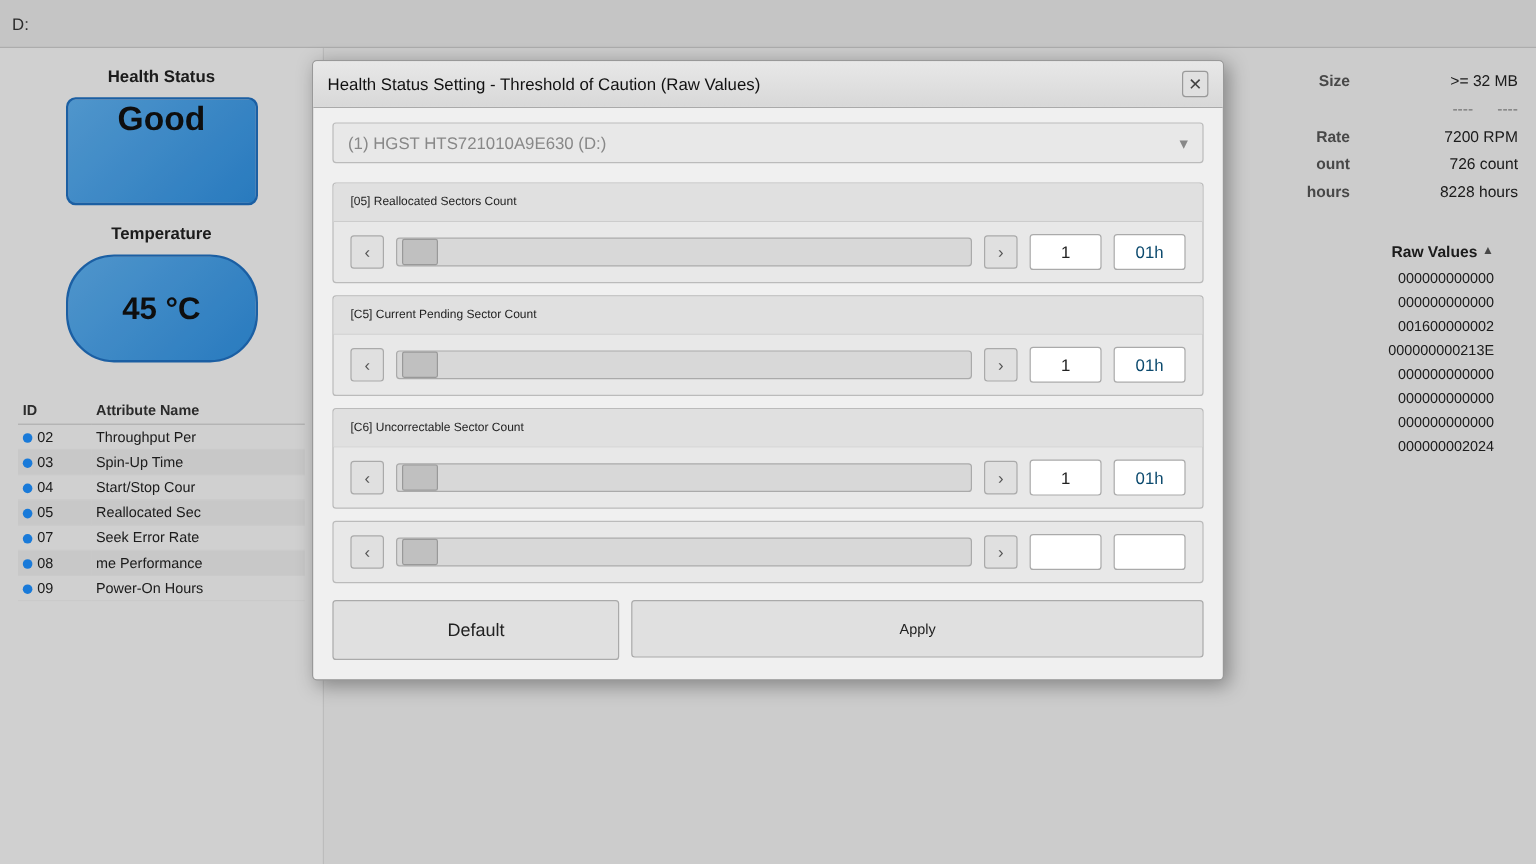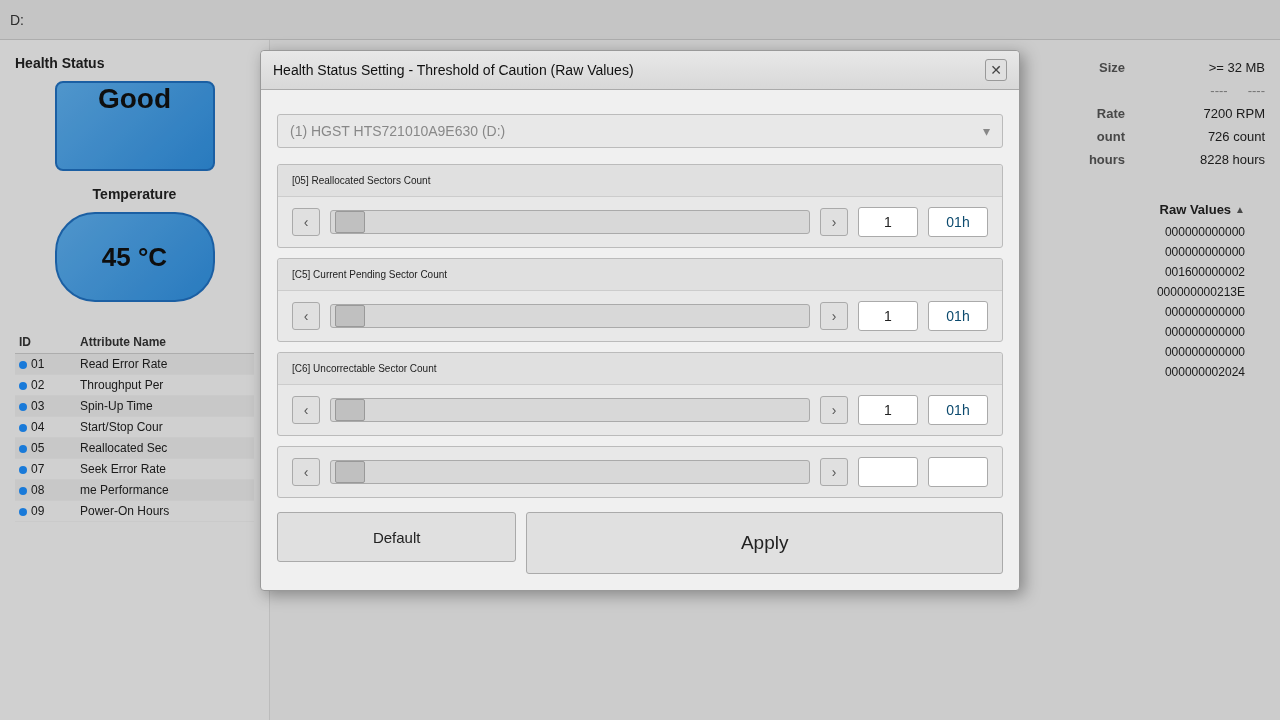--- a/index.html
+++ b/index.html
@@ -41,20 +41,21 @@
     .left-panel {
       width: 270px;
       padding: 15px;
       background: #f5f5f5;
       border-right: 1px solid #ddd;
     }
 
     .health-status-label {
       font-size: 14px;
       font-weight: bold;
+      text-align: center;
       margin-bottom: 10px;
       color: #222;
     }
 
     .health-badge {
       width: 160px;
       height: 90px;
       background: linear-gradient(135deg, #5eb0f0, #3090e0);
       border-radius: 8px;
       display: flex;
@@ -228,21 +229,20 @@
       display: flex;
       align-items: center;
       justify-content: center;
       cursor: pointer;
       font-size: 14px;
       color: #444;
     }
 
     .modal-body {
       padding: 12px 16px 16px 16px;
-      margin-top: 12px;
     }
 
     .drive-selector {
       width: 100%;
       padding: 8px 12px;
       background: #e8e8e8;
       border: 1px solid #bbb;
       border-radius: 3px;
       font-size: 14px;
       color: #222;
@@ -352,25 +352,25 @@
       background: #e0e0e0;
       border: 1px solid #aaa;
       border-radius: 3px;
       font-size: 15px;
       color: #222;
       cursor: pointer;
     }
 
     .btn-apply {
       flex: 2;
-      height: 62px;
+      height: 48px;
       background: #e0e0e0;
       border: 1px solid #aaa;
       border-radius: 3px;
-      font-size: 19px;
+      font-size: 12px;
       color: #222;
       cursor: pointer;
     }
   </style>
 </head>
 <body>
 
 <div class="bg-app">
   <div class="bg-top-bar">
     <span>D:</span>
@@ -390,26 +390,20 @@
       </div>
 
       <table class="attr-table">
         <thead>
           <tr>
             <th>ID</th>
             <th>Attribute Name</th>
           </tr>
         </thead>
         <tbody id="attr-tbody">
-        <tr style="background: rgb(235, 235, 235);">
-    <td>
-      <span class="dot"></span>01
-    </td>
-    <td>Read Error Rate</td>
-  </tr>
             <tr>
     <td>
       <span class="dot"></span>02
     </td>
     <td>Throughput Per</td>
   </tr>
             <tr style="background: rgb(235, 235, 235);">
     <td>
       <span class="dot"></span>03
     </td>

